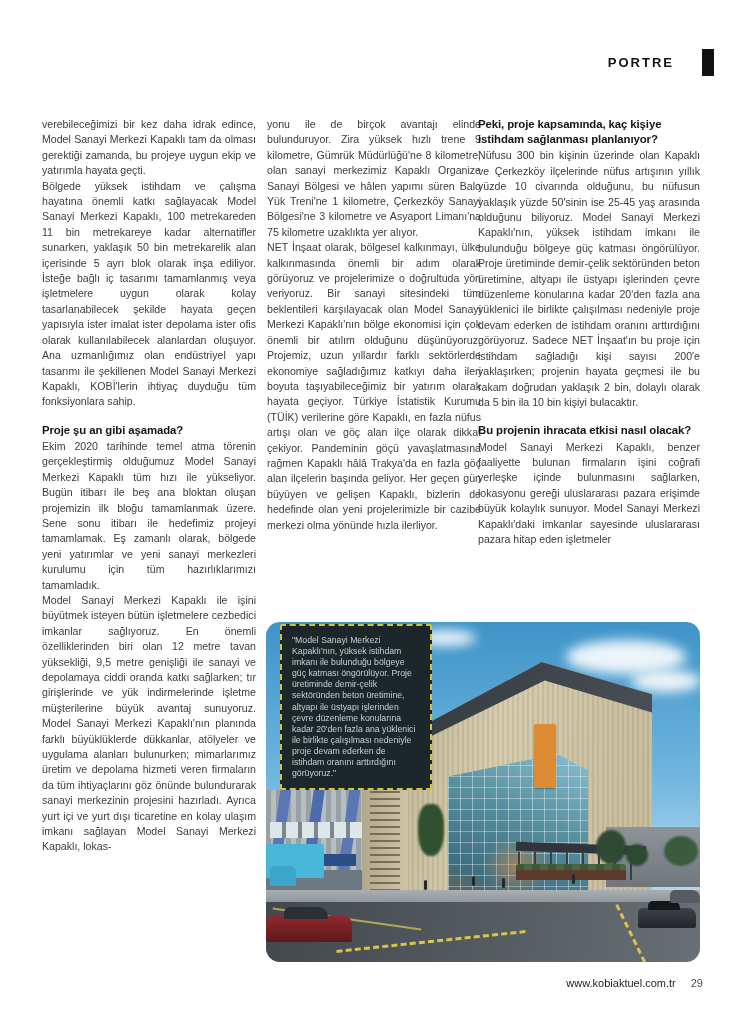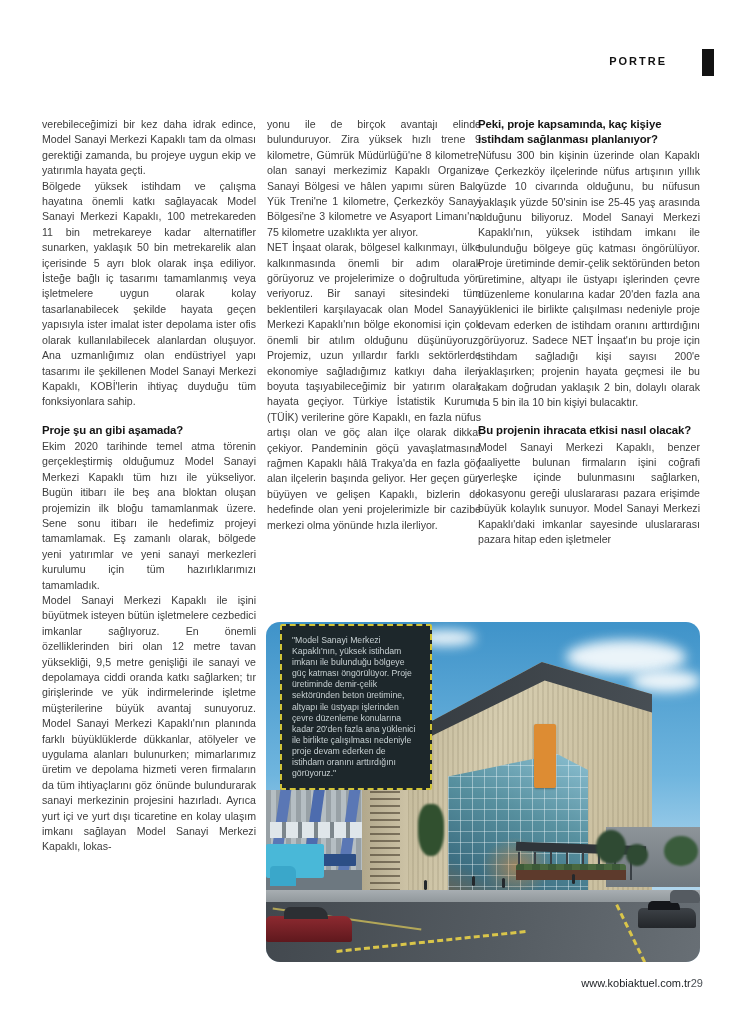--- a/index.html
+++ b/index.html
@@ -1,20 +1,20 @@
 <!DOCTYPE html>
 <html><head>
 <meta charset="utf-8">
 <style>
   html,body{margin:0;padding:0;background:#e8eaec;}
   .page{position:relative;width:736px;height:1024px;background:#ffffff;overflow:hidden;
         font-family:"Liberation Sans", sans-serif;}
 
   
-  .portre{position:absolute;top:55px;right:69px;font-size:11px;font-weight:bold;
+  .portre{position:absolute;top:55px;right:62px;font-size:13px;font-weight:bold;
           letter-spacing:2px;color:#121212;}
   .portre-bar{position:absolute;top:49px;right:22px;width:12px;height:27px;background:#121212;}
 
   
   .col{position:absolute;top:117px;font-size:10.6px;line-height:15.4px;color:#3c3c3c;
        text-align:justify;}
   #col1{left:42px;width:214px;}
   #col2{left:267px;width:214px;}
   #col3{left:478px;width:222px;}
   .para{margin:0;}
@@ -115,21 +115,21 @@
 
   
   .quote-box{position:absolute;left:14px;top:2px;width:152px;min-height:150px;
              background:#1d272b;border:2px dashed #d2c437;border-radius:2px;
              padding:9px 10px;box-sizing:border-box;}
   .quote-text{color:#c7d0d2;font-size:8.7px;line-height:11.1px;text-align:left;}
 
   
   .footer{position:absolute;top:977px;right:33px;font-size:11px;color:#3f4348;}
   .footer .site{font-weight:normal;color:#1b1e22;}
-  .footer .pageno{margin-left:0;color:#4a4f54;}
+  .footer .pageno{margin-left:15px;color:#4a4f54;}
 </style>
 </head>
 <body>
 
 <div class="page">
 
   <div class="portre">PORTRE</div>
   <div class="portre-bar"></div>
 
   <div class="col" id="col1">

